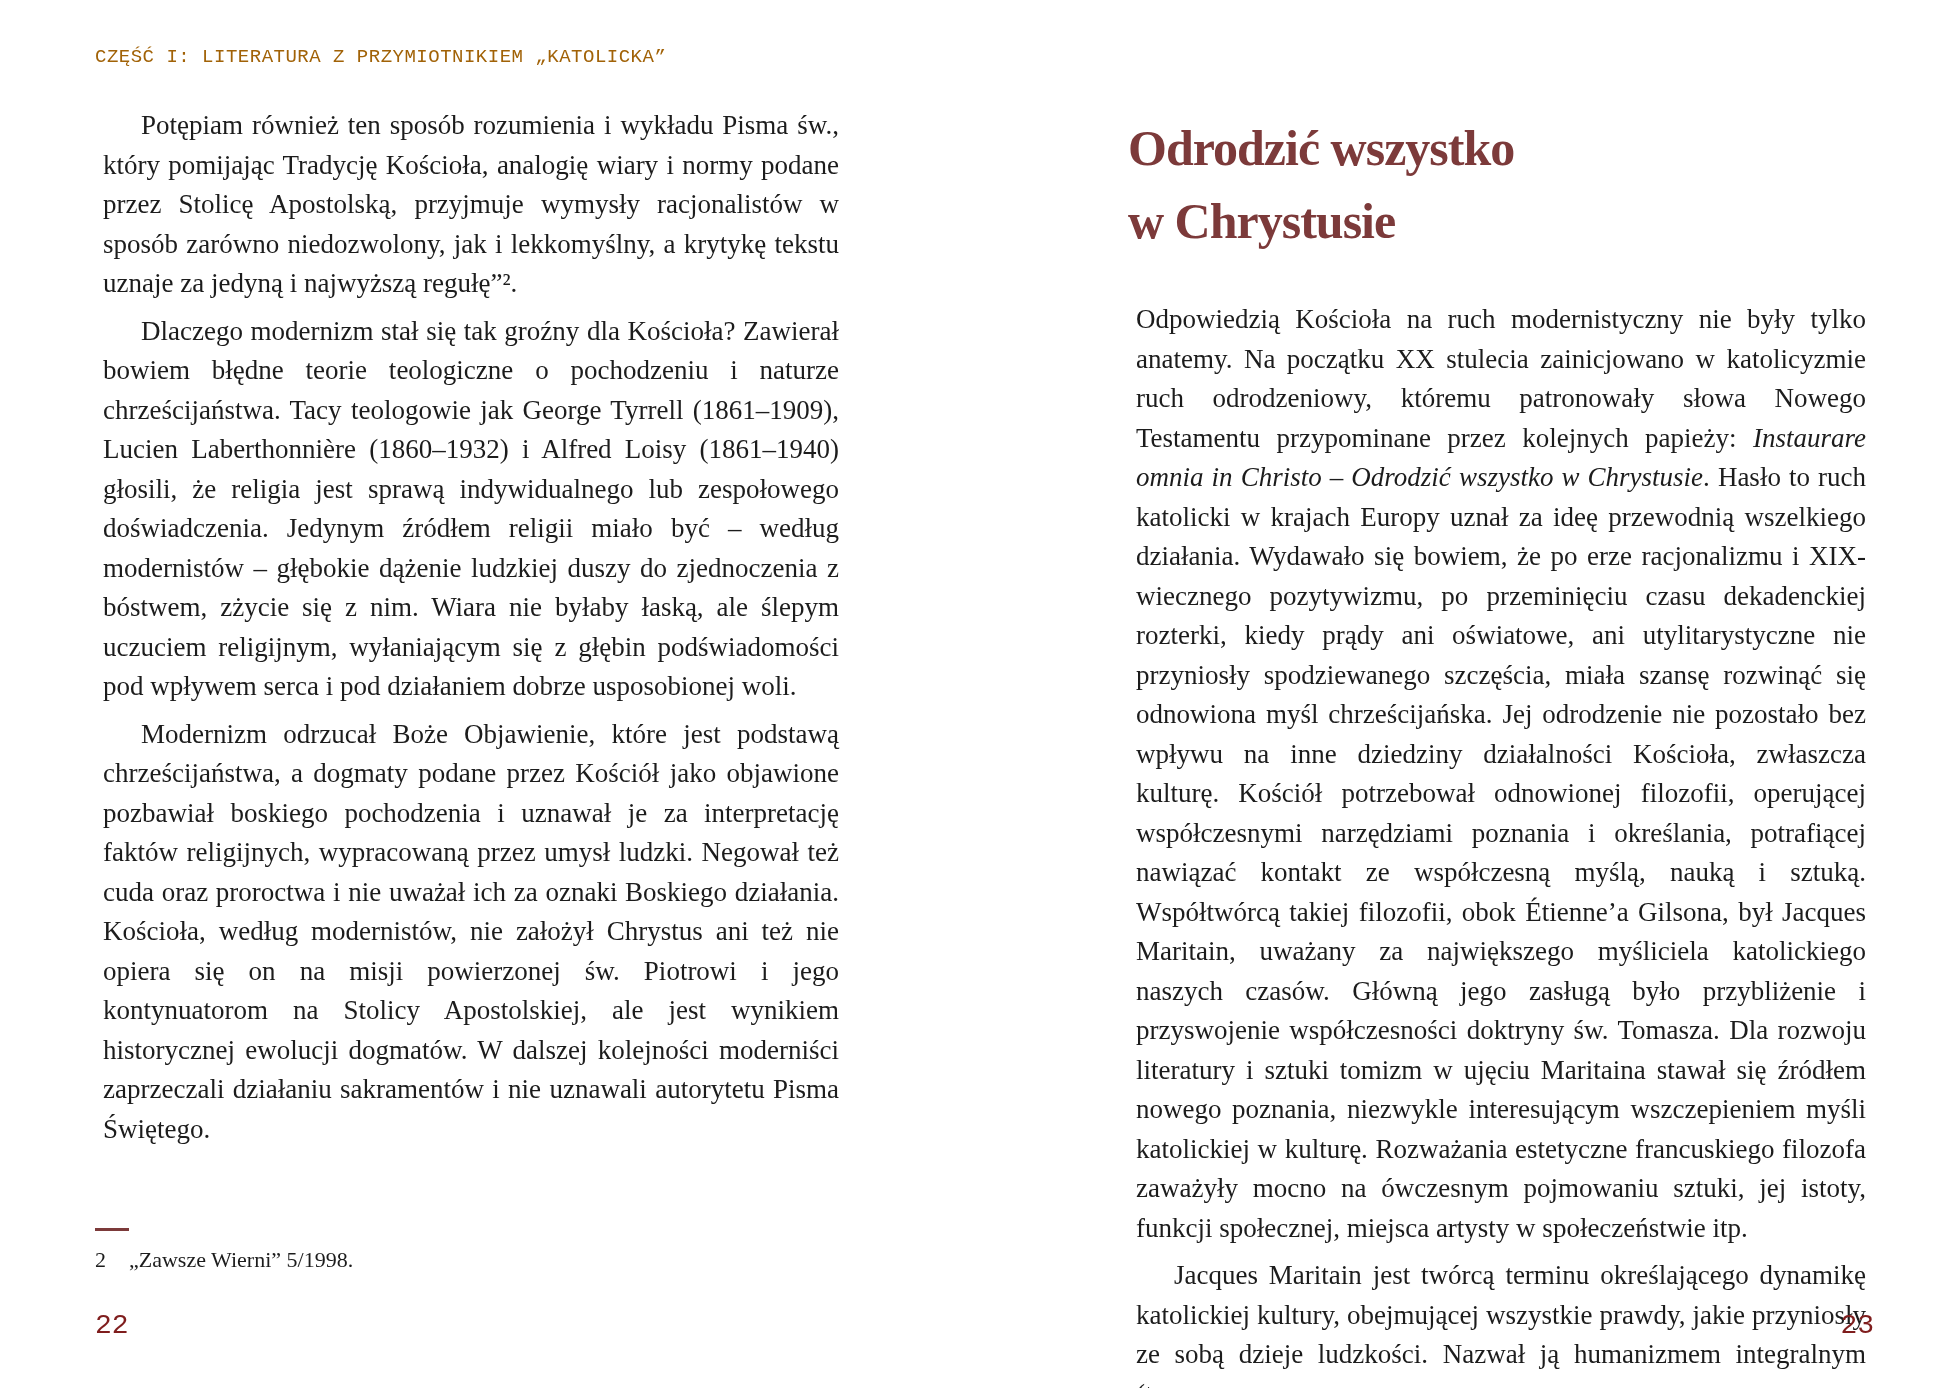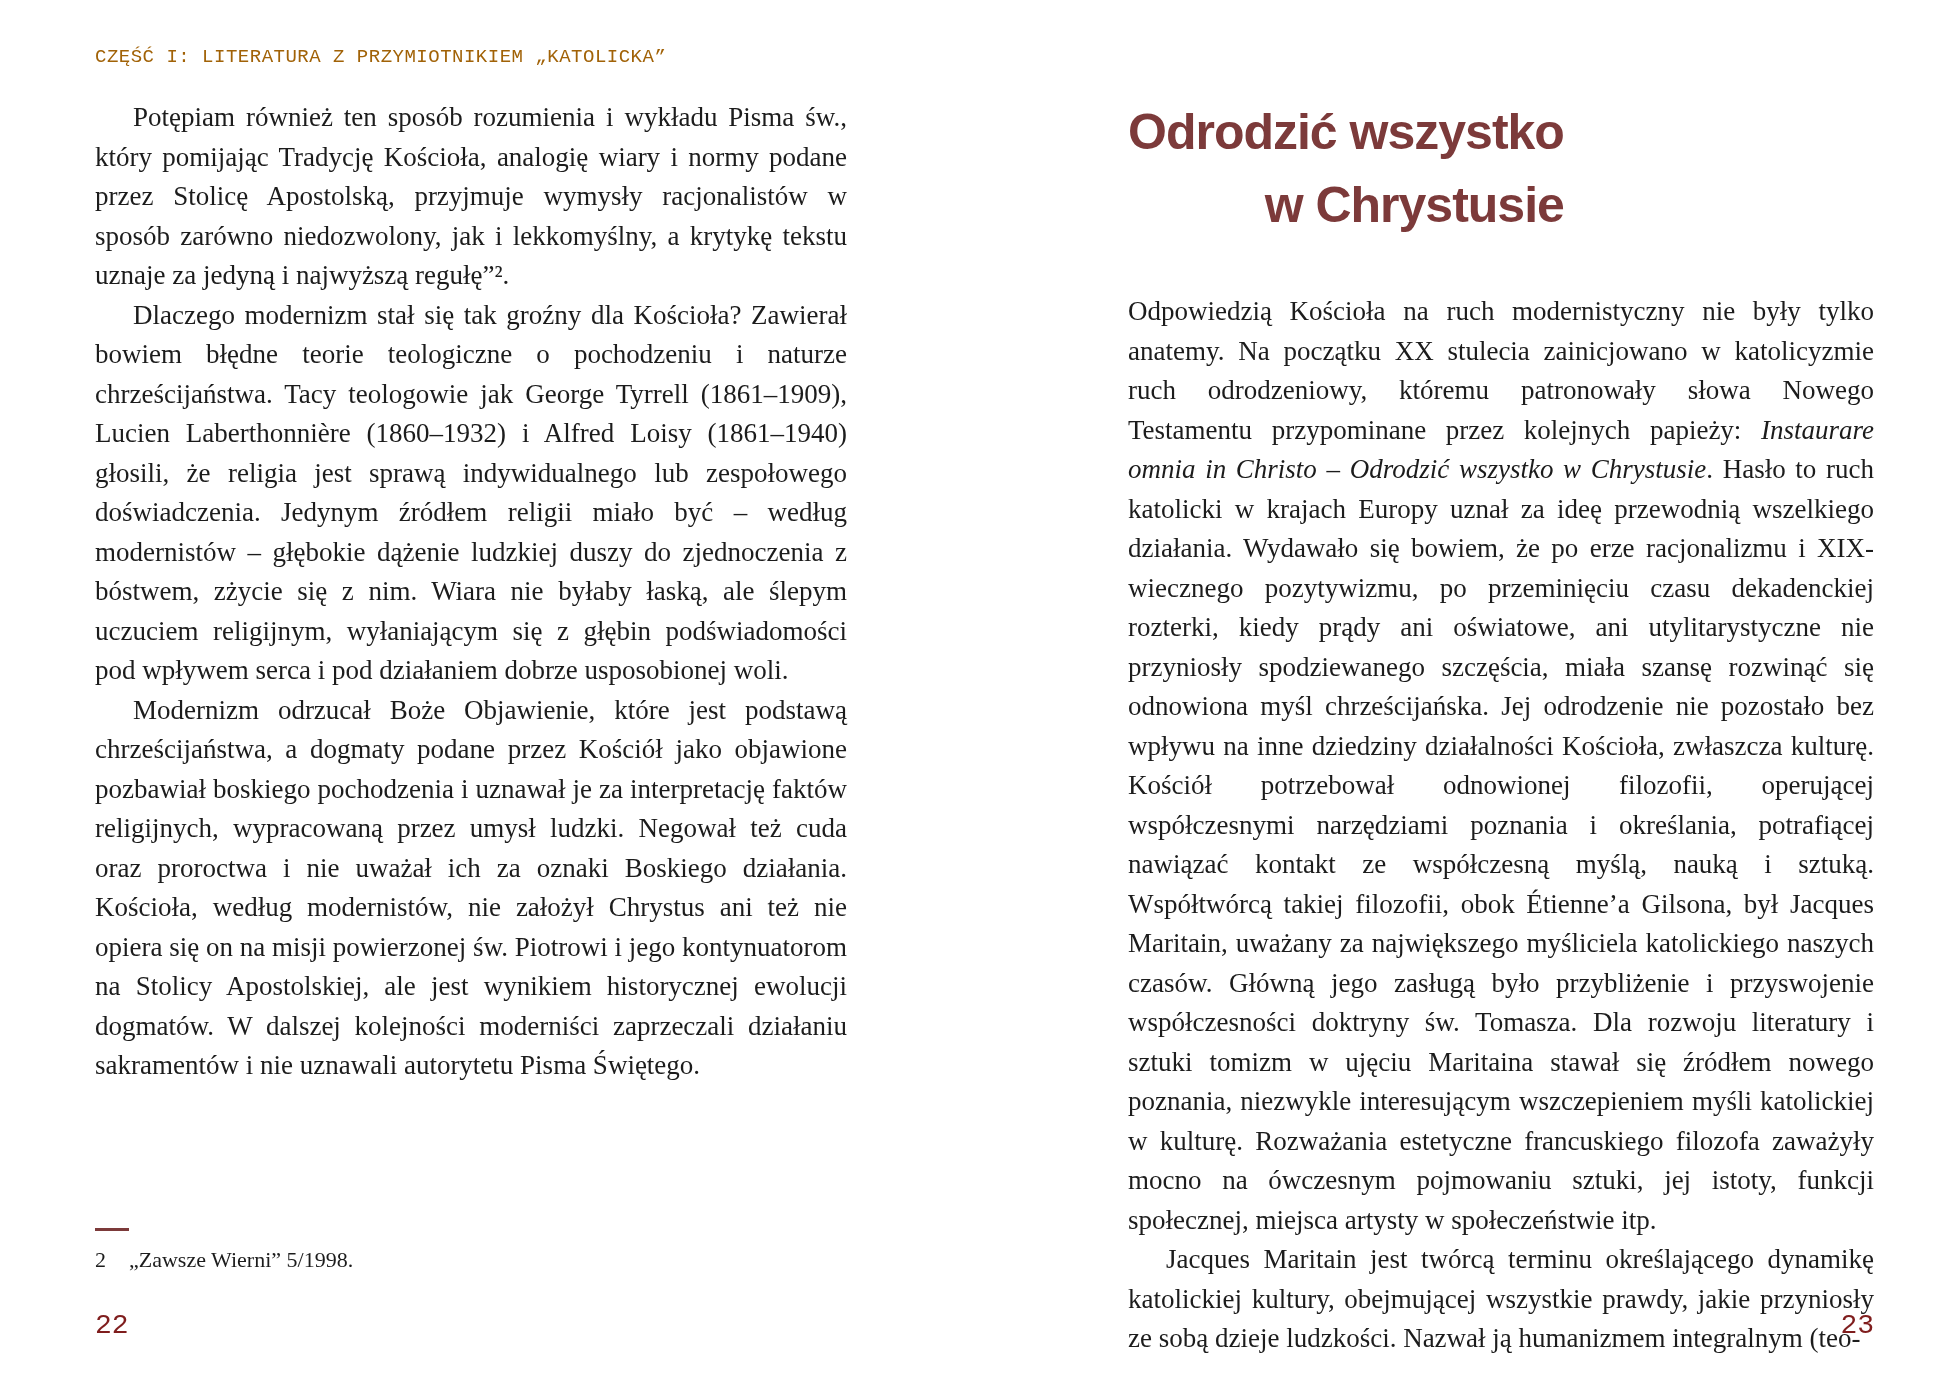--- a/index.html
+++ b/index.html
@@ -35,35 +35,34 @@
     position: absolute;
     left: 0; right: 0;
     font-size: 27px;
     line-height: 39.5px;
     text-align: justify;
     color: #1c1c1c;
   }
   .body-text.left-body  { top: 98px; }
   .body-text.right-body { top: 292px; }
 
-  .para { margin: 0; }
+  .para { margin: 8px; }
   .para.indent { text-indent: 38px; }
   .italic { font-style: italic; }
 
   .chapter-title {
     position: absolute;
-    top: 96px; left: 0;
+    top: 112px; left: 0;
     margin: 0;
-    font-family: Liberation Sans, sans-serif;
+    font-family: Liberation Serif, serif;
     font-weight: 700;
     font-size: 50px;
     line-height: 73px;
     color: #7c3a3a;
     letter-spacing: -1px;
-    text-align: right;
   }
   .chapter-title .title-line { display: block; }
 
   .footnote-area {
     position: absolute;
     top: 1228px; left: 0; right: 0;
   }
   .footnote-rule {
     width: 34px;
     height: 0;

